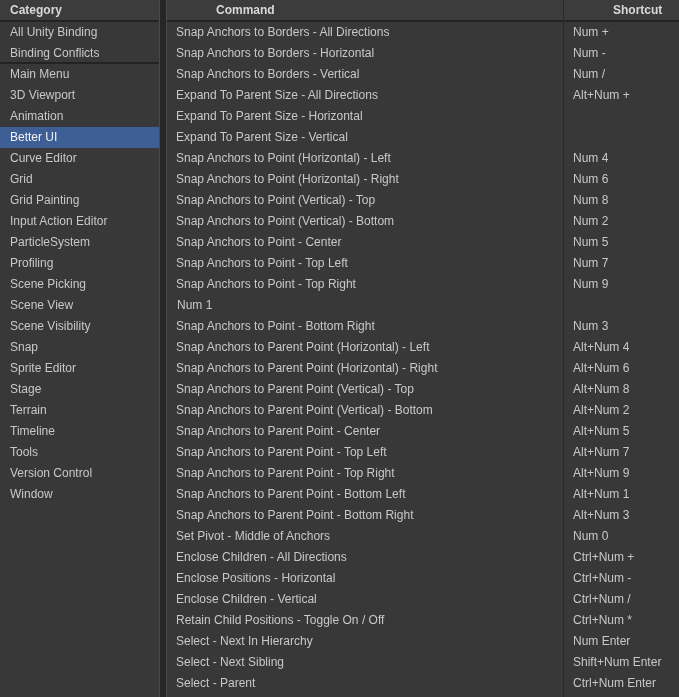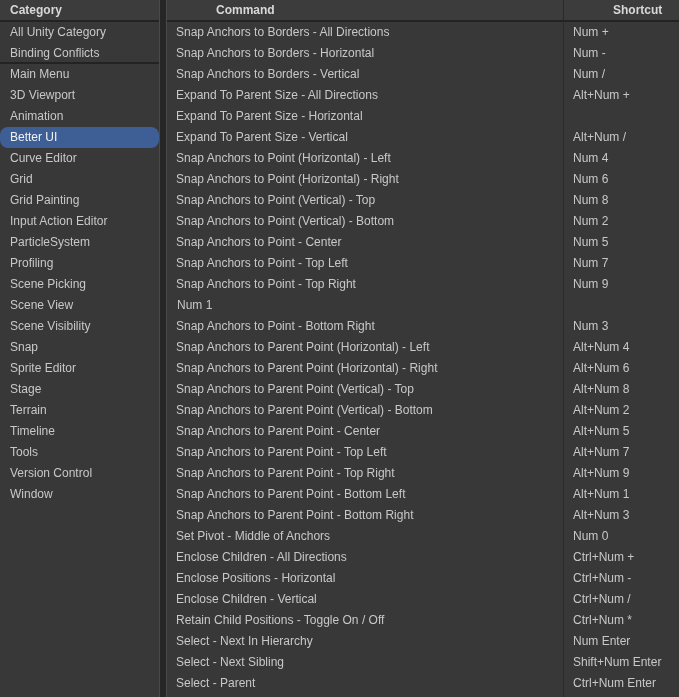--- a/index.html
+++ b/index.html
@@ -82,21 +82,20 @@
     font-size: 12px;
     color: var(--row_text, #C8C8C8);
     padding-left: 10px;
     white-space: nowrap;
     overflow: hidden;
     cursor: default;
   }
   .cat-item.selected {
     background: var(--selected_bg, #3E5F96);
     color: var(--selected_text, #F2F2F2);
-    border-radius: 8px;
   }
   .cat-item.group-end {
     border-bottom: 2px solid var(--divider_dark, #232323);
   }
   .srow {
     display: flex;
     height: 21px;
     line-height: 21px;
     font-size: 12px;
     color: var(--row_text, #C8C8C8);
@@ -126,21 +125,21 @@
   }
 </style>
 </head>
 <body>
 
 <div class="app">
 
   <aside class="sidebar">
     <div class="panel-header">Category</div>
     <div id="cat-list">
-        <div class="cat-item">All Unity Category</div>
+        <div class="cat-item">All Unity Binding</div>
         <div class="cat-item group-end">Binding Conflicts</div>
         <div class="cat-item">Main Menu</div>
         <div class="cat-item">3D Viewport</div>
         <div class="cat-item">Animation</div>
         <div class="cat-item selected">Better UI</div>
         <div class="cat-item">Curve Editor</div>
         <div class="cat-item">Grid</div>
         <div class="cat-item">Grid Painting</div>
         <div class="cat-item">Input Action Editor</div>
         <div class="cat-item">ParticleSystem</div>
@@ -182,21 +181,20 @@
   </div>
         <div class="srow">
     <div class="cell-command">Expand To Parent Size - All Directions</div>
     <div class="cell-shortcut">Alt+Num +</div>
   </div>
         <div class="srow">
     <div class="cell-command">Expand To Parent Size - Horizontal</div>
   </div>
         <div class="srow">
     <div class="cell-command">Expand To Parent Size - Vertical</div>
-    <div class="cell-shortcut">Alt+Num /</div>
   </div>
         <div class="srow">
     <div class="cell-command">Snap Anchors to Point (Horizontal) - Left</div>
     <div class="cell-shortcut">Num 4</div>
   </div>
         <div class="srow">
     <div class="cell-command">Snap Anchors to Point (Horizontal) - Right</div>
     <div class="cell-shortcut">Num 6</div>
   </div>
         <div class="srow">

